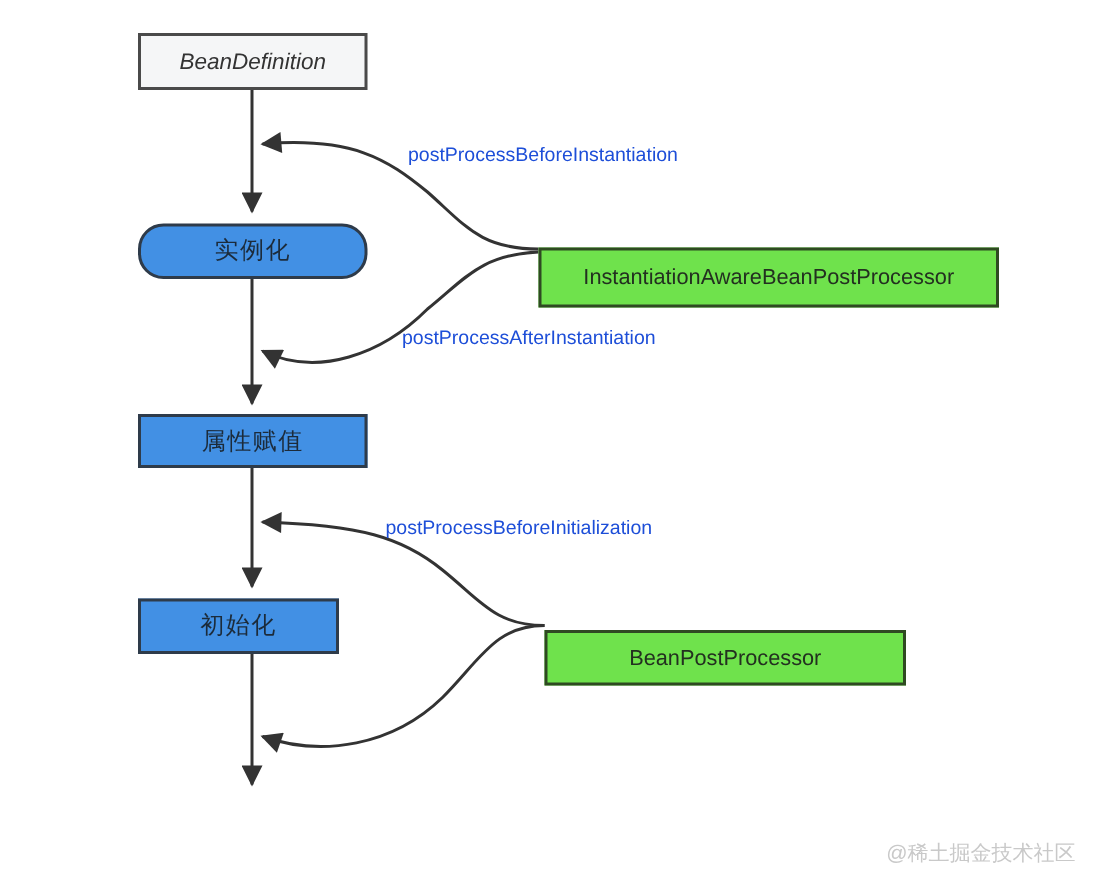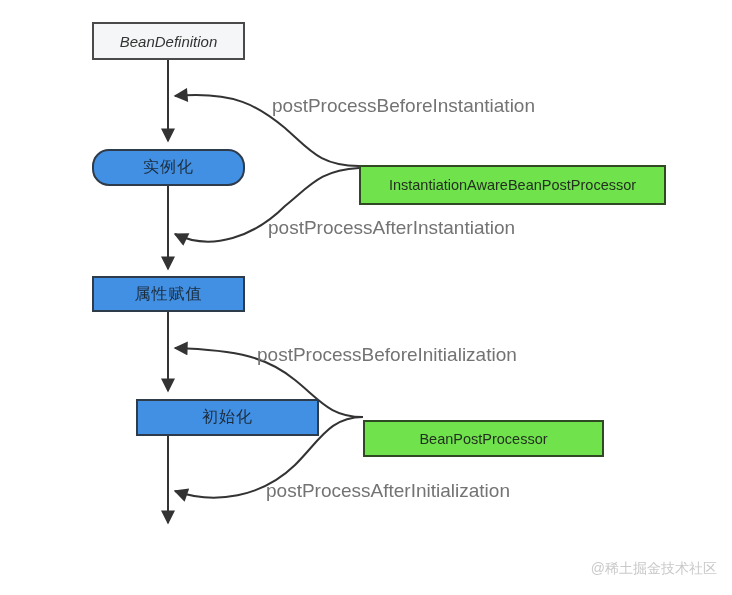--- a/index.html
+++ b/index.html
@@ -45,22 +45,22 @@
     letter-spacing: 1px;
   }
   .node.processor {
     background: #6fe24c;
     border: 2px solid #2f4a22;
     color: #233020;
     font-size: 14.5px;
   }
   .edge-label {
     position: absolute;
-    font-size: 19px;
-    color: #737373;
+    font-size: 13px;
+    color: #1d4ed8;
     white-space: nowrap;
   }
   .watermark {
     position: absolute;
     top: 560px;
     right: 15px;
     font-size: 14px;
     color: #c9c9c9;
     white-space: nowrap;
   }
@@ -87,30 +87,29 @@
     <path d="M363 417 C330 417 320 400 295 380 C268 358 240 350 175 348" fill="none" stroke="#333333" stroke-width="2" marker-end="url(#arrow)"></path>
     <path d="M363 417 C330 417 320 440 295 465 C262 497 215 505 175 491" fill="none" stroke="#333333" stroke-width="2" marker-end="url(#arrow)"></path>
   </svg>
 
   <div class="node start" style="left:92px; top:22px; width:153px; height:38px;">BeanDefinition</div>
 
   <div class="node stage" style="left:92px; top:149px; width:153px; height:37px;border-radius:17px;">实例化</div>
 
   <div class="node stage" style="left:92px; top:276px; width:153px; height:36px;">属性赋值</div>
 
-  <div class="node stage" style="left:92px; top:399px; width:183px; height:37px;margin-left:44px;">初始化</div>
+  <div class="node stage" style="left:92px; top:399px; width:134px; height:37px;">初始化</div>
 
 
   <div class="node processor" style="left:359px; top:165px; width:307px; height:40px;">InstantiationAwareBeanPostProcessor</div>
 
   <div class="node processor" style="left:363px; top:420px; width:241px; height:37px;">BeanPostProcessor</div>
 
   <div class="edge-label" style="left:272px; top:95px;">postProcessBeforeInstantiation</div>
 
   <div class="edge-label" style="left:257px; top:344px;">postProcessBeforeInitialization</div>
 
   <div class="edge-label" style="left:268px; top:217px;">postProcessAfterInstantiation</div>
 
-  <div class="edge-label" style="left:266px; top:480px;">postProcessAfterInitialization</div>
 
   <div class="watermark">@稀土掘金技术社区</div>
 
 </div>
 
 </body></html>

